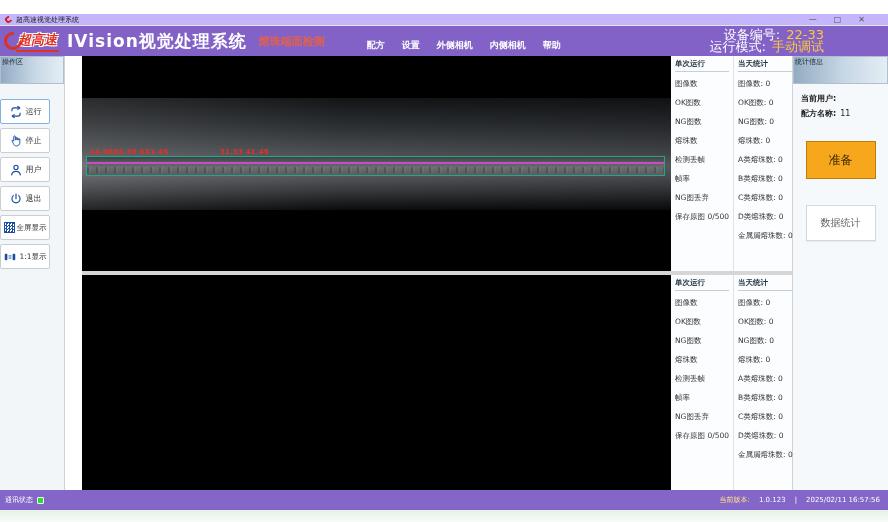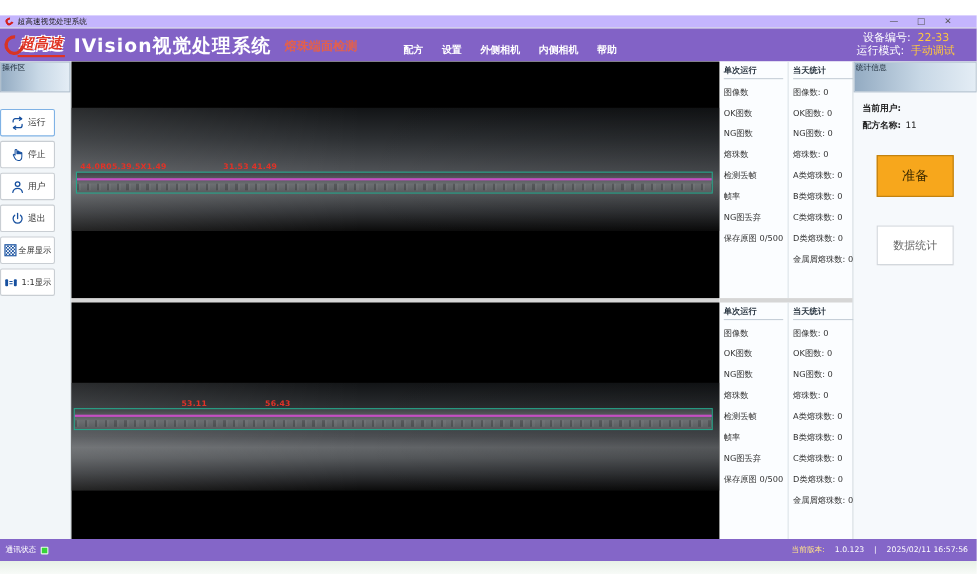--- a/index.html
+++ b/index.html
@@ -21,21 +21,21 @@
                border-right-color:transparent; transform:rotate(-40deg); flex:0 0 auto; }
   .logo-text { font-size:13px; font-weight:bold; font-style:italic; color:#e03324;
                margin-left:-6px; letter-spacing:0px; white-space:nowrap;
                text-shadow:1px 1px 0 #fff,-1px -1px 0 #fff,1px -1px 0 #fff,-1px 1px 0 #fff;
                border-bottom:2px solid #e03324; padding:0 2px 1px 2px; }
   .app-title { color:#ffffff; font-size:17px; font-weight:bold; letter-spacing:1px;
                margin-left:8px; white-space:nowrap;text-align:right; }
   .app-subtitle { color:#e2604d; font-size:11px; font-weight:bold; margin-left:12px; white-space:nowrap; }
   .menu { display:flex; gap:17px; margin-left:42px; margin-top:8px; }
   .menu-item { color:#ffffff; font-size:9px; font-weight:bold; cursor:pointer; white-space:nowrap; }
-  .header-right { margin-left:auto; margin-right:20px; font-size:10px; line-height:12px; }
+  .header-right { margin-left:auto; margin-right:64px; font-size:13px; line-height:12px; }
   .header-right .row { display:flex; gap:6px; justify-content:flex-end; }
   .header-right .lbl { color:#ffffff; }
   .header-right .val { color:#ffc83d; min-width:34px; }
 
   
   .main { height:434px; display:flex; background:#fff; }
 
   .panel-header { height:28px; background:linear-gradient(90deg,#93abc2 0%,#c8d8e6 55%,#e4edf5 100%);
                   border:1px solid #b0bfcd; font-size:7px; font-weight:normal; color:#1c2a38;
                   padding:1px 1px; line-height:9px; }
@@ -48,21 +48,21 @@
               display:flex; align-items:center; justify-content:center; gap:3px;
               font-size:8px; color:#333; cursor:pointer; }
   .side-btn.active { border-color:#7fb2e5; }
   .side-btn.small-label { font-size:7.5px; gap:2px; }
   .side-btn svg { flex:0 0 auto; }
   .dither-box { width:11px; height:11px; border:1px solid #17509f; flex:0 0 auto;
                 background-image:repeating-conic-gradient(#17509f 0% 25%, #ffffff 0% 50%);
                 background-size:3px 3px; }
 
   
-  .viewport-col { width:589px; display:flex; flex-direction:column; background:#e5e5e5; }
+  .viewport-col { width:589px; display:flex; flex-direction:column; background:#000000;margin-left:17px; }
   .viewport { position:relative; height:215px; background:#000; overflow:hidden; }
   .vp-divider { height:4px; background:#d6d6d6; }
   .photo-band { position:absolute; left:0; right:0;
     background:linear-gradient(180deg,#121416 0%,#2c2f32 25%,#4c4f53 50%,#636669 60%,#54575a 70%,#333538 84%,#0b0b0b 100%); }
   .photo-band::after { content:""; position:absolute; inset:0;
     background:linear-gradient(90deg,rgba(255,255,255,.10) 0%,rgba(255,255,255,0) 45%,rgba(0,0,0,.15) 100%); }
   .vp1 .photo-band { top:42px; height:112px; }
   .vp2 .photo-band { top:73px; height:98px; }
   .strip { position:absolute; left:4px; right:6px; height:20px; border:1px solid #27a58a;
            background:linear-gradient(180deg,#404346 0%,#56595d 30%,#6b6e71 58%,#595c5f 100%); }
@@ -199,29 +199,20 @@
     <div class="viewport vp1">
       <div class="photo-band"></div>
       <div class="strip">
         <div class="mag-line"></div>
         <div class="texture"></div>
       </div>
       <span class="anno" style="left:8px; top:92px;">44.0R05.39.5X1.49</span>
       <span class="anno" style="left:138px; top:92px;">31.53 41.49</span>
     </div>
     <div class="vp-divider"></div>
-    <div class="viewport vp2">
-      <div class="photo-band"></div>
-      <div class="strip">
-        <div class="mag-line"></div>
-        <div class="texture"></div>
-      </div>
-      <span class="anno" style="left:100px; top:88px;">53.11</span>
-      <span class="anno" style="left:176px; top:88px;">56.43</span>
-    </div>
   </div>
 
   <div class="stats-col">
     <div class="stats-panel">
       <div class="stat-col-run">
         <div class="col-head">单次运行</div>
         <div>
 
         <div class="srow">图像数</div>
             <div class="srow">OK图数</div>

